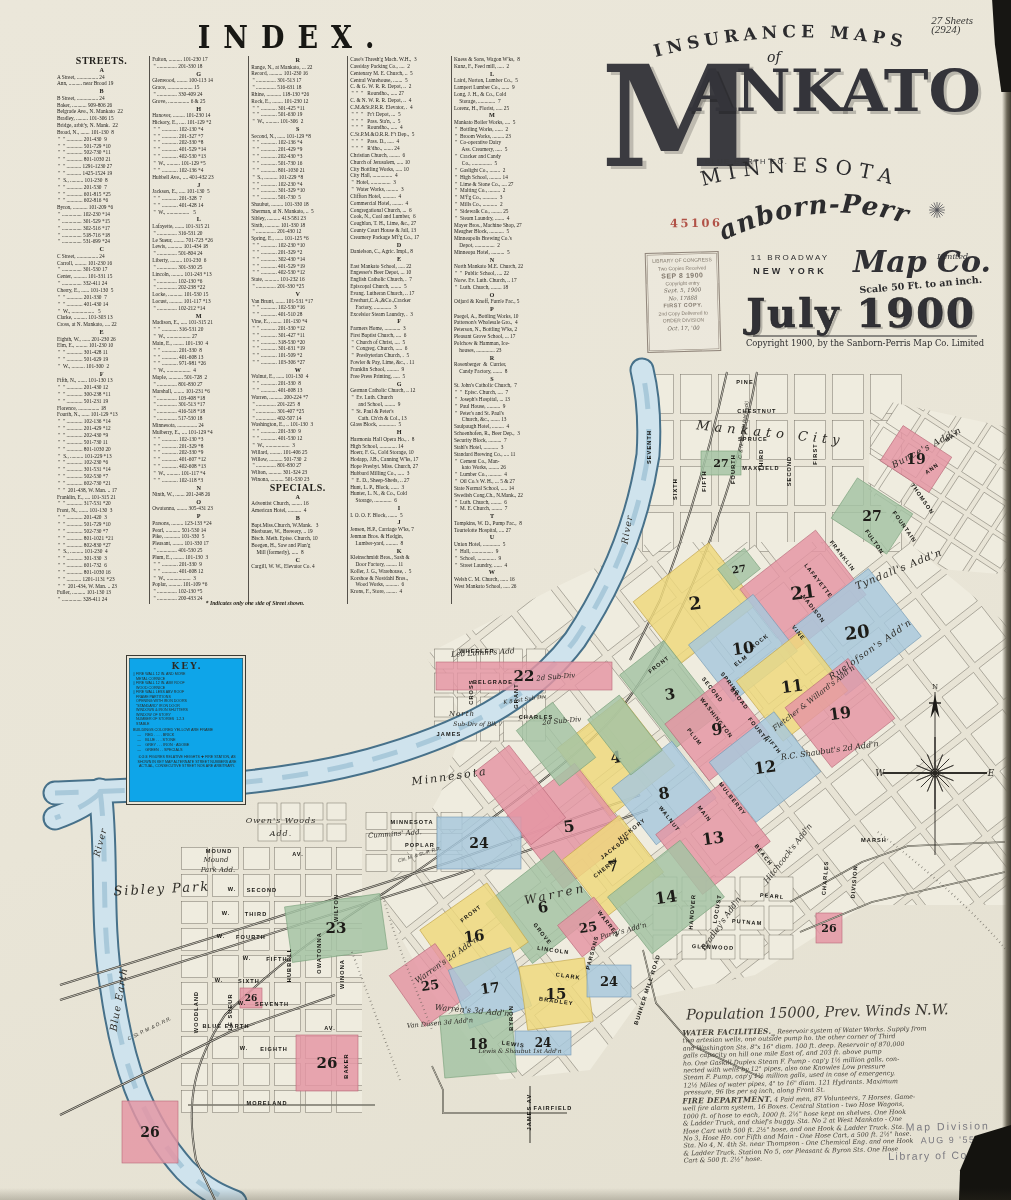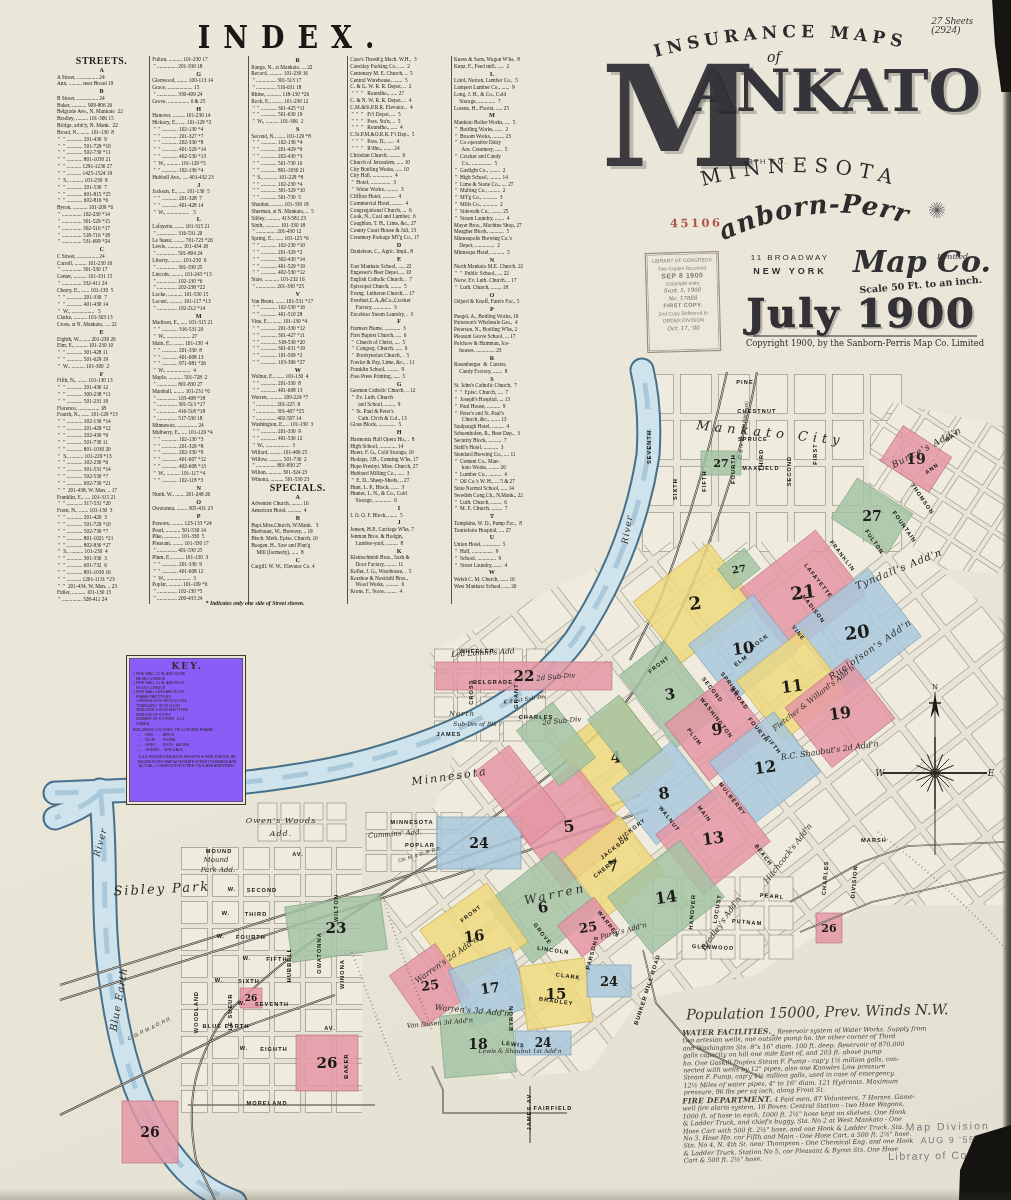--- a/index.html
+++ b/index.html
@@ -28,21 +28,21 @@
   #stamp{left:646px;top:252px;width:74px;height:100px;border:1.5px solid #90857a;
     box-shadow:inset 0 0 0 1px #e9e5d7,inset 0 0 0 1.5px #90857a;
     color:#837a6e;text-align:center;font-family:"Liberation Sans",sans-serif;
     font-size:5px;line-height:7.5px;padding-top:4px;box-sizing:border-box;
     transform:rotate(-1.5deg);background:rgba(238,234,224,.5);}
   #stamp .b{font-weight:bold;font-size:7px;letter-spacing:.5px;}
   #stamp .hw{font-family:"DejaVu Serif",serif;font-style:italic;color:#6d665c;font-size:5.5px;}
   
   #key-box{left:126px;top:655px;width:120px;height:150px;border:1px solid #3c3a33;
     box-shadow:inset 0 0 0 2px #e9e5d7, inset 0 0 0 2.5px #3c3a33;
-    background:#8b5cf6;box-sizing:border-box;padding:5px 4px 0 6px;color:#2c2a24;}
+    background:#0ea5e9;box-sizing:border-box;padding:5px 4px 0 6px;color:#2c2a24;}
   #key-box .kt{text-align:center;font-family:"DejaVu Serif",serif;font-weight:bold;
     font-size:9px;letter-spacing:2px;margin-bottom:1px;}
   #key-box .kl{font-family:"Liberation Sans",sans-serif;font-size:3.6px;line-height:4.5px;white-space:pre;}
   #key-box .leg{font-family:"Liberation Sans",sans-serif;font-size:3.8px;line-height:5px;white-space:pre;margin-top:2px;}
   #key-box .kf{font-family:"Liberation Sans",sans-serif;font-size:3.6px;line-height:4.6px;
     text-align:center;margin-top:2px;}
   
   #population{left:686px;top:1003px;width:340px;font-family:"DejaVu Serif",serif;
     font-style:italic;font-size:14.5px;color:#3c3933;transform:rotate(-1.2deg);}
   .hand{font-family:"DejaVu Serif",serif;font-style:italic;color:#45423a;

